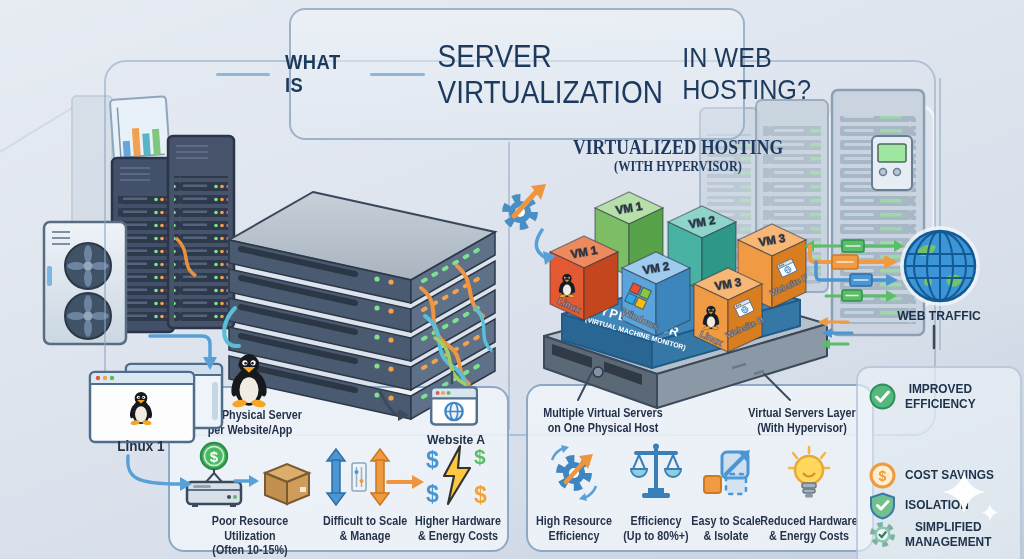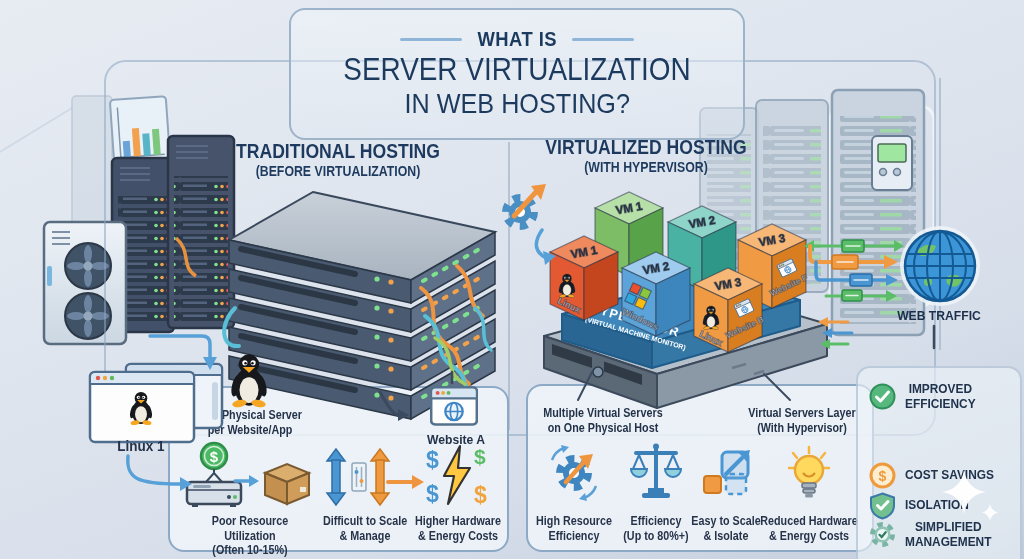--- a/index.html
+++ b/index.html
@@ -16,33 +16,33 @@
   .outer-frame{left:104px;top:60px;width:828px;height:372px;border:2px solid rgba(140,165,195,.55);border-radius:22px;z-index:1;}
   .divider{left:508px;top:142px;width:2px;height:288px;background:rgba(148,168,192,.55);z-index:1;}
   .panel{background:rgba(240,245,250,.82);border:2px solid #8ea9c6;border-radius:16px;z-index:2;}
   .p-left{left:168px;top:386px;width:337px;height:162px;}
   .p-right{left:526px;top:384px;width:344px;height:164px;}
   .sidebar{left:856px;top:366px;width:162px;height:207px;background:rgba(238,243,248,.62);border:2px solid rgba(150,172,198,.5);border-radius:14px;z-index:2;text-align:center;}
 
   
   .title-box{left:289px;top:8px;width:452px;height:128px;border:2.5px solid #9db3c9;border-radius:16px;
     background:linear-gradient(180deg,rgba(240,245,250,.55),rgba(226,234,243,.3));
-    z-index:6;display:flex;flex-direction:column;align-items:center;justify-content:center;color:#1b3a5e;}
+    z-index:6;display:flex;flex-direction:row;align-items:center;justify-content:center;color:#1b3a5e;}
   .t-row{display:flex;align-items:center;gap:12px;font-weight:bold;}
   .t-sm{font-size:20px;transform:scaleX(.92);letter-spacing:.5px;}
   .t-l1{font-size:31px;transform:scaleX(.9);margin-top:1px;}
   .t-l2{font-size:28px;transform:scaleX(.9);}
   .dash{width:62px;height:3px;background:#8fb6d9;border-radius:2px;}
 
   
   .sec-h{z-index:4;text-align:center;color:#1d3a5e;font-weight:bold;}
   .sec-h .h1{font-size:20px;transform:scaleX(.88);line-height:1.05;}
   .sec-h .h2{font-size:14px;transform:scaleX(.88);margin-top:1px;}
   .trad-h{left:188px;top:141px;width:300px;}
-  .virt-h{left:496px;top:137px;width:300px;}
+  .virt-h{left:528px;top:137px;width:300px;font-family:Liberation Serif, serif;}
 
   
   .co{position:absolute;font-size:12.5px;font-weight:bold;color:#233249;text-align:center;line-height:1.2;transform:scaleX(.86);z-index:4;}
   .il{position:absolute;font-size:12.5px;font-weight:bold;color:#263349;text-align:center;line-height:1.16;transform:scaleX(.86);}
   .ic{position:absolute;}
   .name-lbl{position:absolute;font-weight:bold;color:#233249;text-align:center;transform:scaleX(.9);z-index:4;}
 
   
   .b-row{position:absolute;left:11px;display:flex;align-items:center;gap:9px;}
   .b-txt{font-size:13.5px;font-weight:bold;color:#20334d;line-height:1.08;transform:scaleX(.88);transform-origin:left center;white-space:nowrap;}
@@ -187,24 +187,20 @@
   <div class="abs title-box">
     <div class="t-row">
       <span class="dash"></span>
       <span class="t-sm">WHAT IS</span>
       <span class="dash"></span>
     </div>
     <div class="t-l1">SERVER VIRTUALIZATION</div>
     <div class="t-l2">IN WEB HOSTING?</div>
   </div>
 
-  <div class="abs sec-h trad-h">
-    <div class="h1">TRADITIONAL HOSTING</div>
-    <div class="h2">(BEFORE VIRTUALIZATION)</div>
-  </div>
   <div class="abs sec-h virt-h">
     <div class="h1">VIRTUALIZED HOSTING</div>
     <div class="h2">(WITH HYPERVISOR)</div>
   </div>
 
   <svg class="abs z3" style="left:225px;top:188px" width="290" height="240" viewBox="0 0 290 240">
     <defs>
         <linearGradient id="topG" x1="0" y1="0" x2="0" y2="1">
           <stop offset="0" stop-color="#c8d0d9"></stop>
           <stop offset="1" stop-color="#a9b4c0"></stop>

